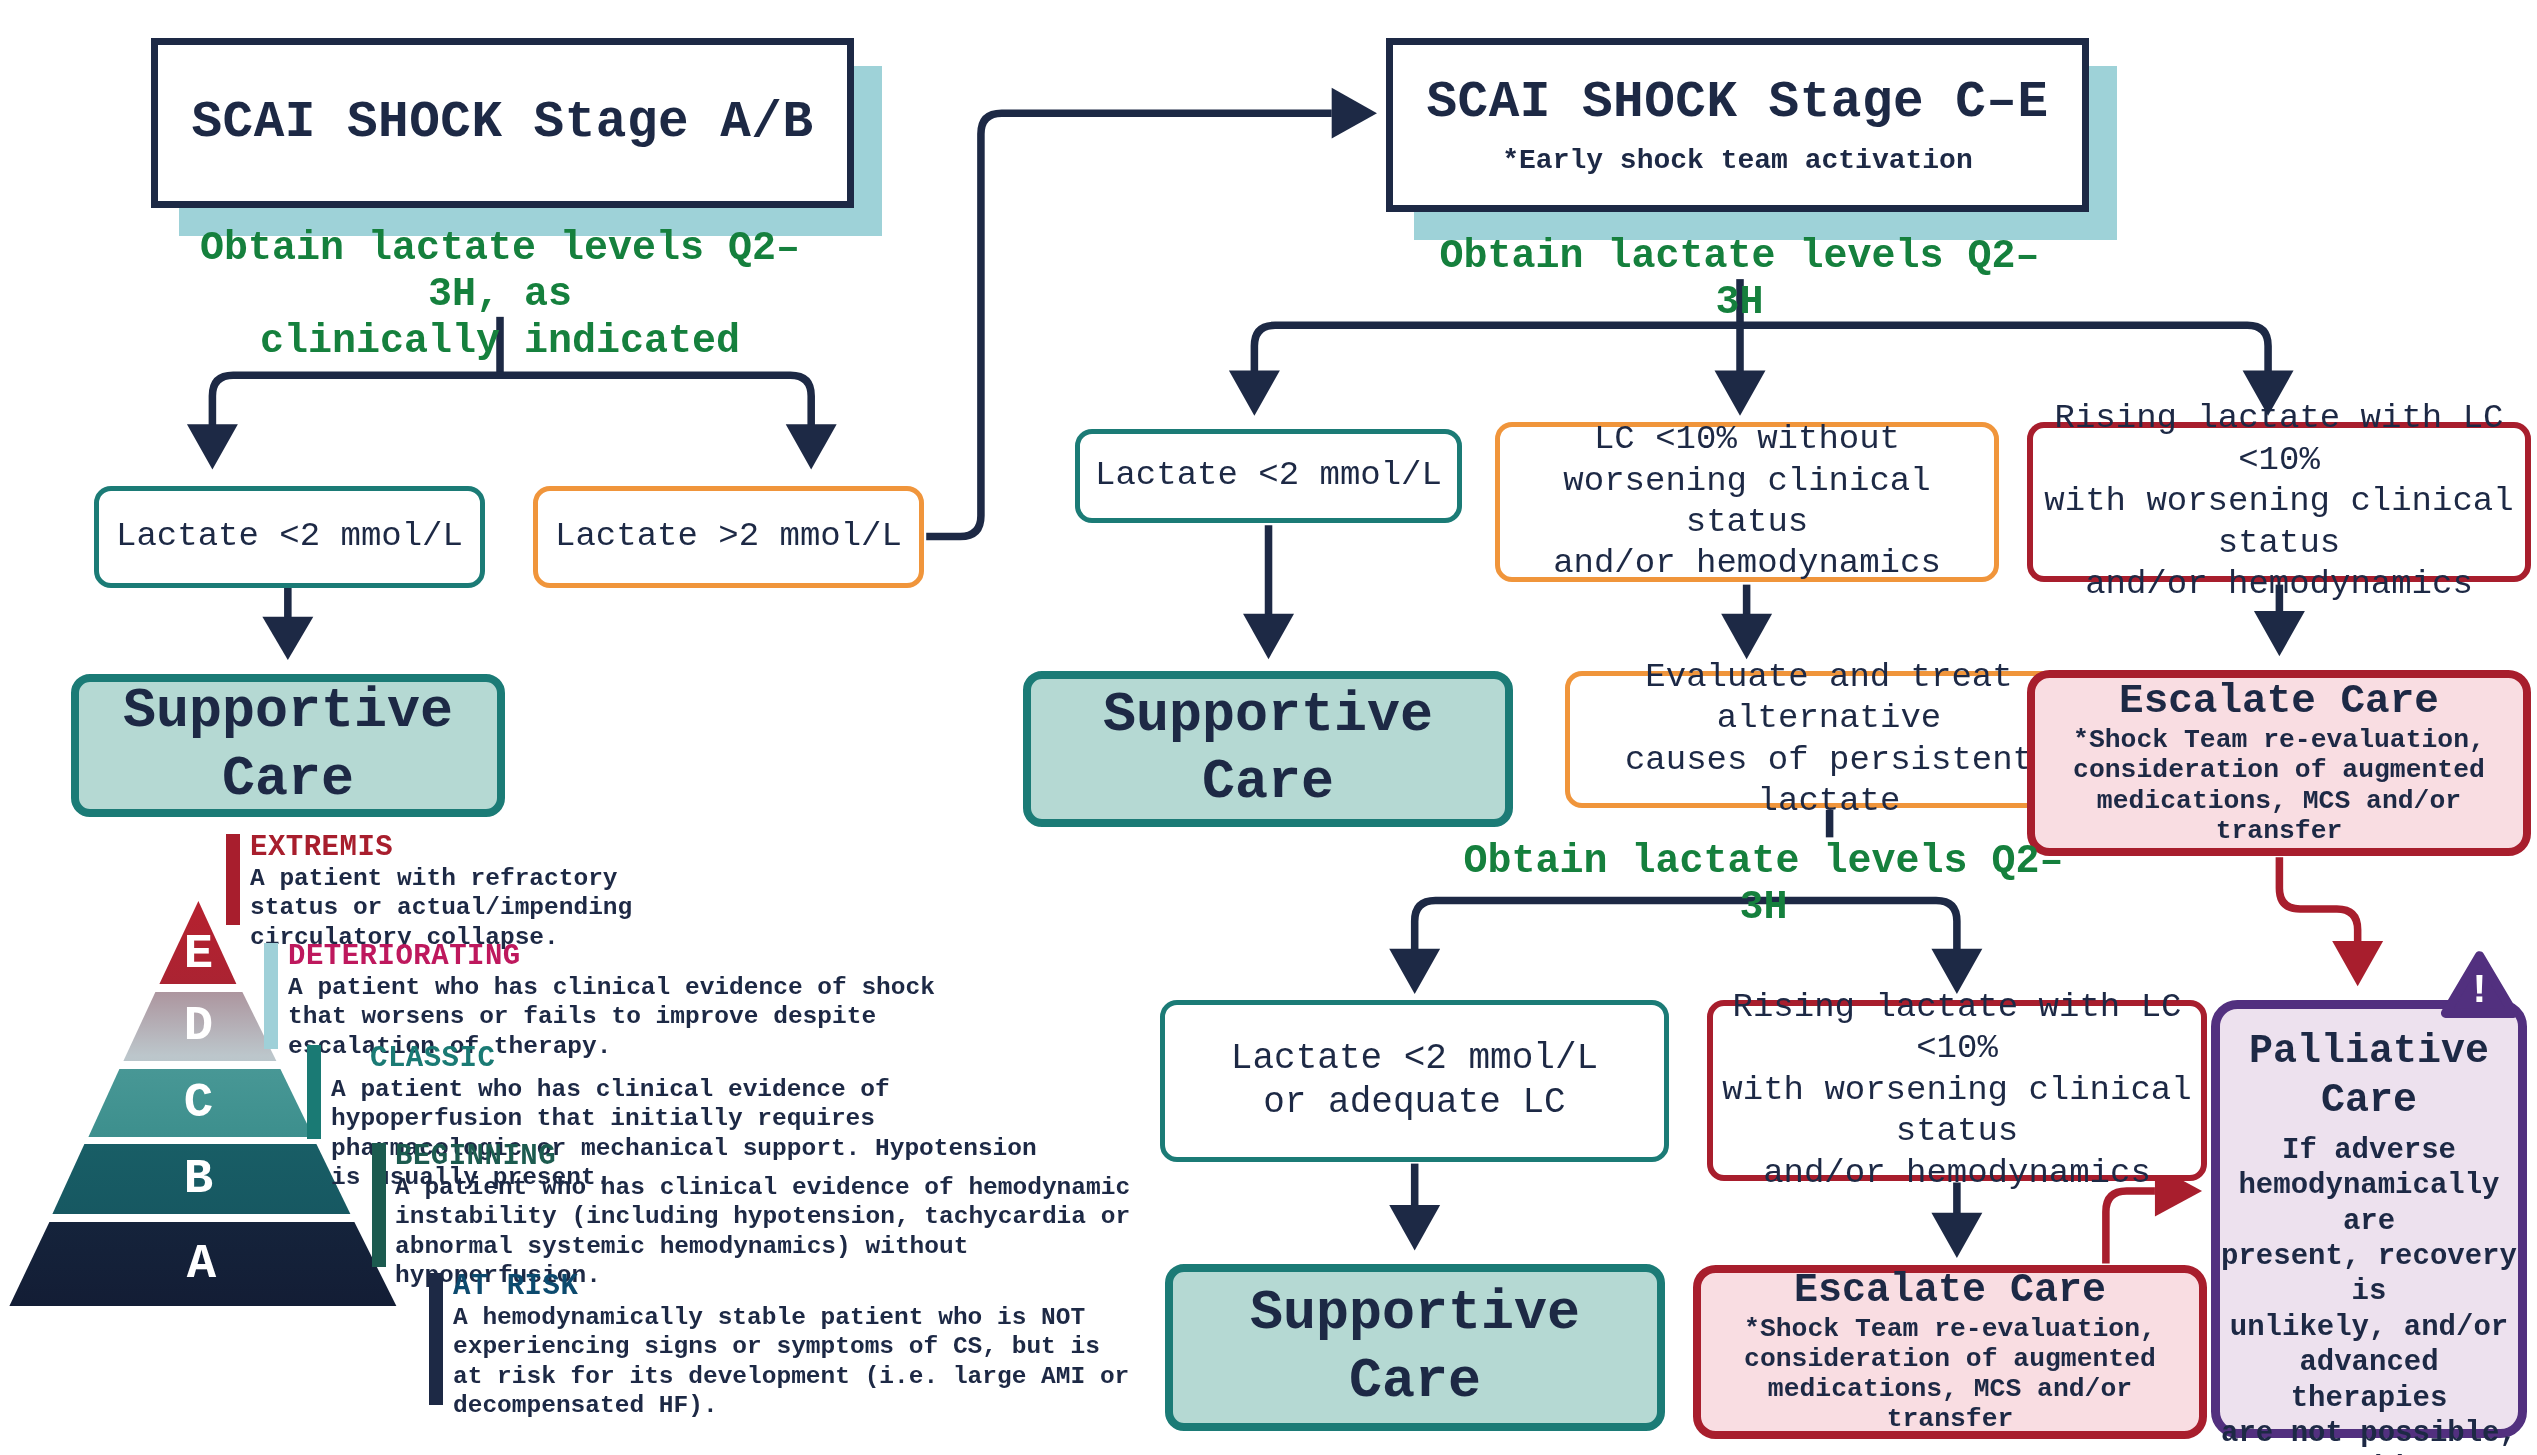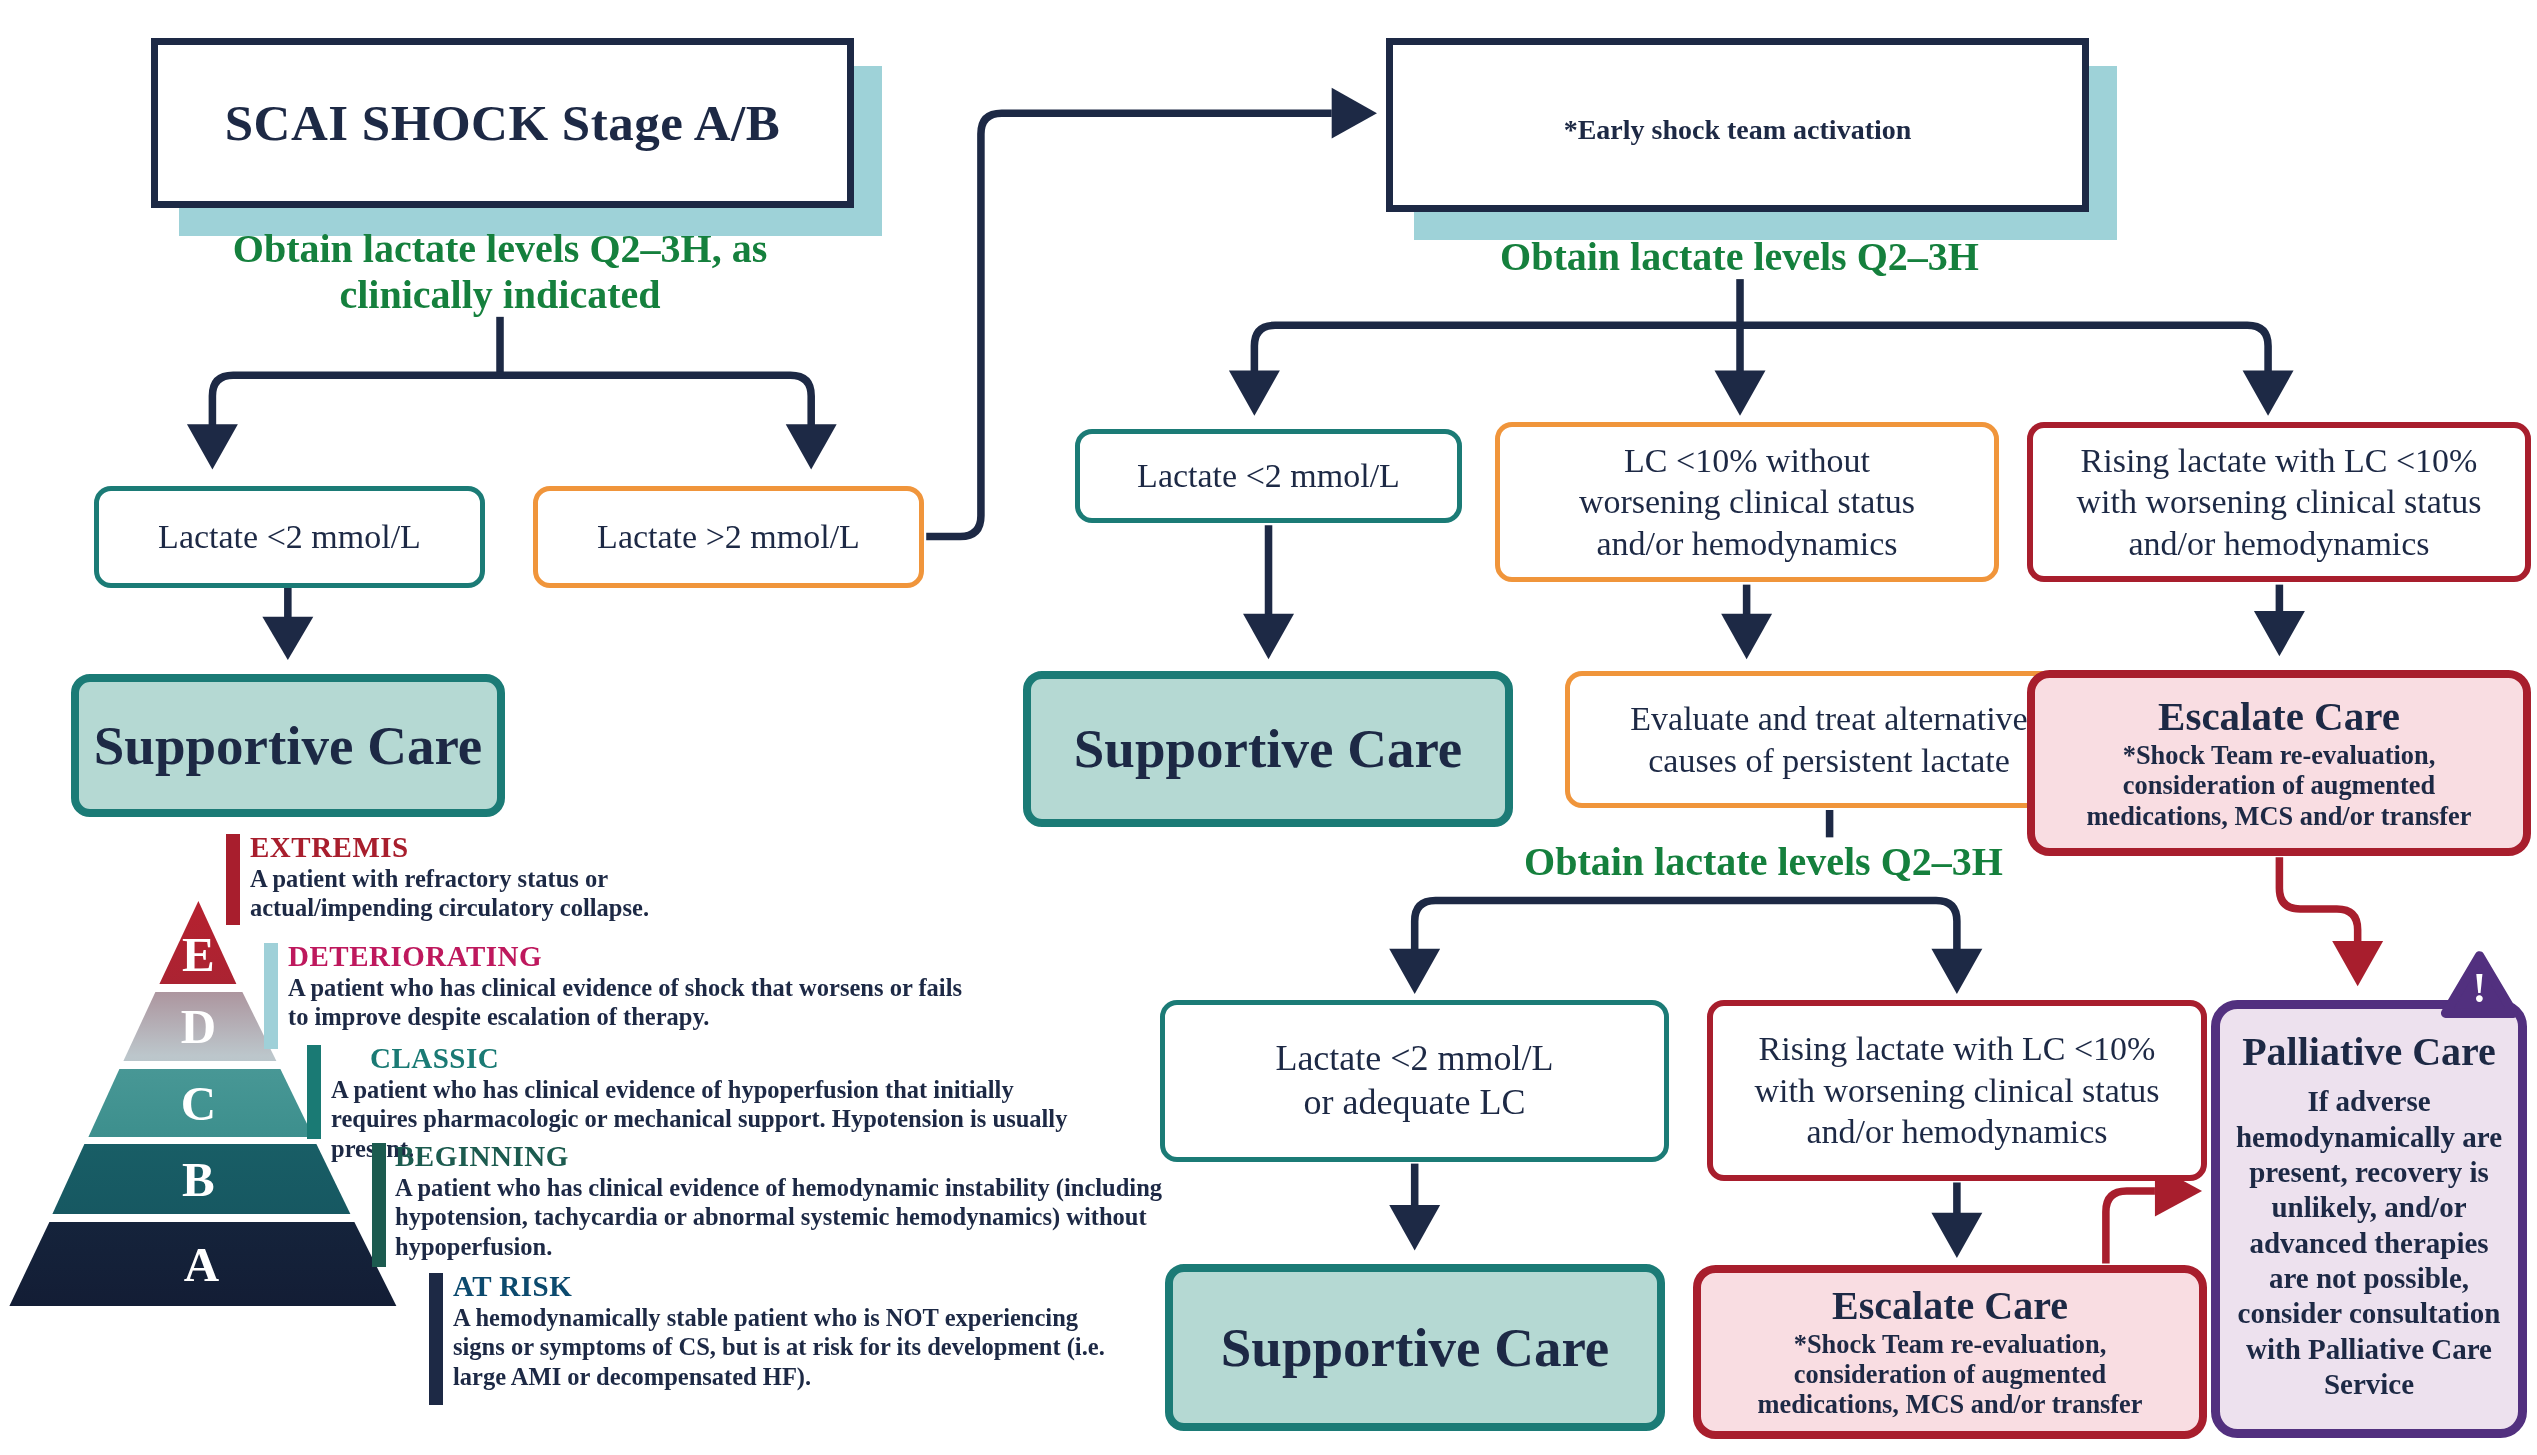--- a/index.html
+++ b/index.html
@@ -1,18 +1,18 @@
 <!DOCTYPE html>
 <html style="font-size:15px"><head>
 <meta charset="utf-8">
 <style>
   html,body { margin:0; padding:0; background:#ffffff; }
   #canvas {
     position:relative; width:2538px; height:1455px; overflow:hidden;
-    font-family:Liberation Serif, serif; color:#1d2945; background:#ffffff;border-radius:11px;
+    font-family:Liberation Mono, monospace; color:#1d2945; background:#ffffff;border-radius:11px;
   }
   svg.connectors { position:absolute; left:0; top:0; width:2538px; height:1455px; pointer-events:none; }
   .node {
     position:absolute; box-sizing:border-box; background:#fff; color:#1d2945;
     display:flex; flex-direction:column; align-items:center; justify-content:center;
     text-align:center; font-weight:500; line-height:1.22;
   }
   .preline { white-space:pre-line; }
   .stage-box { border:7.5px solid #1d2945; box-shadow:28px 28px 0 #9ed2d8; font-weight:700; }
   .stage-title { font-size:51px; font-weight:700; letter-spacing:0.5px; }
@@ -145,20 +145,21 @@
 
   <div class="level-bar bar-b" style="left:372px;top:1143px;height:124px;"></div>
   <div class="level-name name-b" style="left:395px;top:1140px;">BEGINNING</div>
   <div class="level-desc" style="left:395px;top:1173px;width:773px;">A patient who has clinical evidence of hemodynamic instability (including hypotension, tachycardia or abnormal systemic hemodynamics) without hypoperfusion.</div>
 
   <div class="level-bar bar-a" style="left:429px;top:1273px;height:132px;"></div>
   <div class="level-name name-a" style="left:453px;top:1270px;">AT RISK</div>
   <div class="level-desc" style="left:453px;top:1303px;width:679px;">A hemodynamically stable patient who is NOT experiencing signs or symptoms of CS, but is at risk for its development (i.e. large AMI or decompensated HF).</div>
 
   <div class="node stage-box" style="left:1386px;top:38px;width:703px;height:174px;">
+    <div class="stage-title">SCAI SHOCK Stage C–E</div>
     <div class="stage-subtitle">*Early shock team activation</div>
   </div>
 
   <div class="obtain" style="left:1433px;top:234px;width:613px;">Obtain lactate levels Q2–3H</div>
 
   <div class="node outline-teal t36" style="left:1075px;top:429px;width:387px;height:94px;">Lactate &lt;2 mmol/L</div>
   <div class="node outline-orange t36 preline" style="left:1495px;top:422px;width:504px;height:160px;">LC &lt;10% without
 worsening clinical status
 and/or hemodynamics</div>
   <div class="node outline-red t36 preline" style="left:2027px;top:422px;width:504px;height:160px;">Rising lactate with LC &lt;10%

